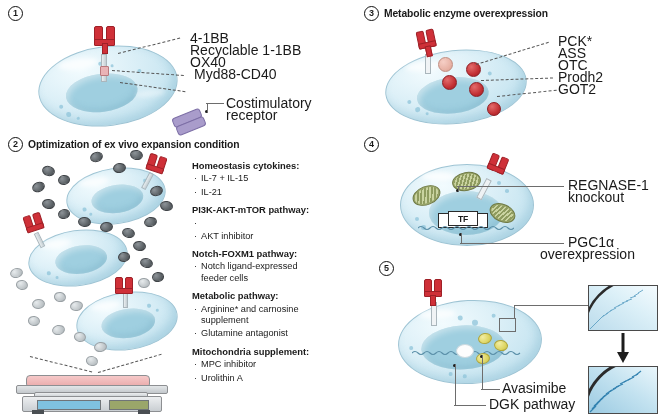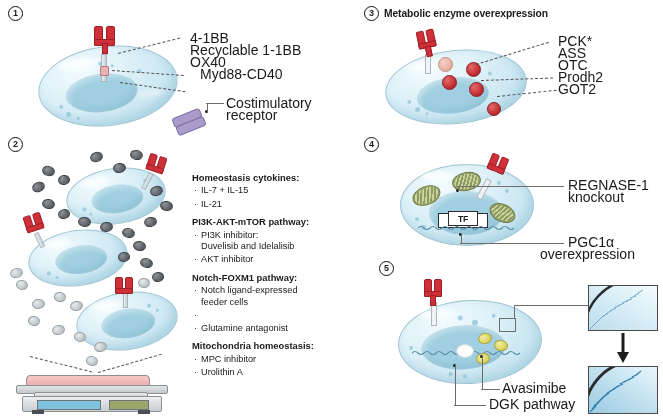--- a/index.html
+++ b/index.html
@@ -11,21 +11,21 @@
   .panel-head{position:absolute;display:flex;align-items:center;gap:5px;white-space:nowrap;}
   .num{width:13px;height:13px;border:1.3px solid #111;border-radius:50%;
        display:flex;align-items:center;justify-content:center;
        font-size:9px;font-weight:700;line-height:1;flex:none;}
   .htxt{font-size:10.3px;font-weight:700;letter-spacing:-0.1px;}
 
   
   .plain{position:absolute;font-size:14px;line-height:11.6px;white-space:nowrap;}
   .listblk{position:absolute;font-size:9.2px;line-height:11.4px;}
   .lbl-h{font-weight:700;font-size:9.4px;margin-top:6px;}
-  .lbl-h.first{margin-top:12px;}
+  .lbl-h.first{margin-top:0;}
   .bullet{display:flex;gap:4px;margin-top:2px;padding-left:2px;}
   .bullet .dot{flex:none;line-height:11px;font-size:9px;}
   .bullet .bt{line-height:11.4px;}
 
   
   .cell{position:absolute;border-radius:50%;
         background:radial-gradient(ellipse at 32% 26%, #f2fbfe 0%, #dff1f8 34%, #cbe7f2 66%, #b7dceb 100%);
         border:1.1px solid #9ec4d4;box-shadow:inset -4px -5px 9px rgba(120,175,200,.30);}
   .nuc{position:absolute;border-radius:50%;background:#9fcfe0;
        box-shadow:inset 2px 3px 6px rgba(255,255,255,.45), inset -2px -3px 6px rgba(110,165,190,.35);}
@@ -126,32 +126,33 @@
     <div class="carstem" style="left:9.5px;top:17px;width:4px;height:9px;"></div>
   </div>
 
   <div class="dash" style="left:118px;top:53px;width:64px;transform:rotate(-14deg);transform-origin:left center;"></div>
   <div class="dash" style="left:112px;top:70px;width:72px;transform:rotate(4deg);transform-origin:left center;"></div>
   <div class="dash" style="left:120px;top:82px;width:66px;transform:rotate(8deg);transform-origin:left center;"></div>
 
   <div class="plain" style="left:190px;top:33px;">4-1BB</div>
   <div class="plain" style="left:190px;top:45px;">Recyclable 1-1BB</div>
   <div class="plain" style="left:190px;top:57px;">OX40</div>
-  <div class="plain" style="left:200px;top:69px;">Myd88-CD40</div>
+  <div class="plain" style="left:194px;top:69px;">Myd88-CD40</div>
 
   <div class="purp" style="left:172px;top:113px;width:28px;height:8px;transform:rotate(-22deg);"></div>
   <div class="purp" style="left:176px;top:121px;width:28px;height:8px;transform:rotate(-22deg);"></div>
   <div class="knob" style="left:205px;top:110px;"></div>
   <div class="leadv" style="left:206.5px;top:103px;height:10px;"></div>
   <div class="lead" style="left:206px;top:103px;width:18px;"></div>
   <div class="plain" style="left:226px;top:98px;">Costimulatory</div>
   <div class="plain" style="left:226px;top:110px;">receptor</div>
 
   <div class="panel-head" style="left:8px;top:137px;">
     <span class="num">2</span>
+    <span class="htxt">Optimization of ex vivo expansion condition</span>
   </div>
 
   <div class="cell" style="left:66px;top:168px;width:98px;height:54px;transform:rotate(-8deg);">
     <div class="nuc" style="left:24px;top:16px;width:52px;height:28px;"></div>
     <div class="shine" style="left:14px;top:6px;width:30px;height:8px;"></div>
     <div class="vac" style="left:14px;top:34px;width:3.5px;height:3.5px;"></div>
     <div class="vac" style="left:20px;top:40px;width:3px;height:3px;"></div>
     <div class="vac" style="left:78px;top:14px;width:3.5px;height:3.5px;"></div>
   </div>
   <div class="stalk" style="left:145px;top:172px;width:3px;height:16px;transform:rotate(28deg);"></div>
@@ -239,44 +240,45 @@
         <span class="bt">IL-7 + IL-15</span>
       </div>
     <div class="bullet">
         <span class="dot">·</span>
         <span class="bt">IL-21</span>
       </div>
 
     <div class="lbl-h">PI3K-AKT-mTOR pathway:</div>
     <div class="bullet">
         <span class="dot">·</span>
-        <span class="bt" style="white-space:pre-line;">PI3K inhibitor:
-Duvelisib and Idelalisib</span>
       </div>
     <div class="bullet">
         <span class="dot">·</span>
         <span class="bt">AKT inhibitor</span>
       </div>
 
     <div class="lbl-h">Notch-FOXM1 pathway:</div>
     <div class="bullet">
         <span class="dot">·</span>
         <span class="bt" style="white-space:pre-line;">Notch ligand-expressed
 feeder cells</span>
       </div>
 
-    <div class="bullet">
-        <span class="dot">·</span>
+    <div class="lbl-h">Metabolic pathway:</div>
+    <div class="bullet">
+        <span class="dot">·</span>
+        <span class="bt" style="white-space:pre-line;">Arginine* and carnosine
+supplement</span>
       </div>
     <div class="bullet">
         <span class="dot">·</span>
         <span class="bt">Glutamine antagonist</span>
       </div>
 
-    <div class="lbl-h">Mitochondria homeostasis:</div>
+    <div class="lbl-h">Mitochondria supplement:</div>
     <div class="bullet">
         <span class="dot">·</span>
         <span class="bt">MPC inhibitor</span>
       </div>
     <div class="bullet">
         <span class="dot">·</span>
         <span class="bt">Urolithin A</span>
       </div>
   </div>
 

